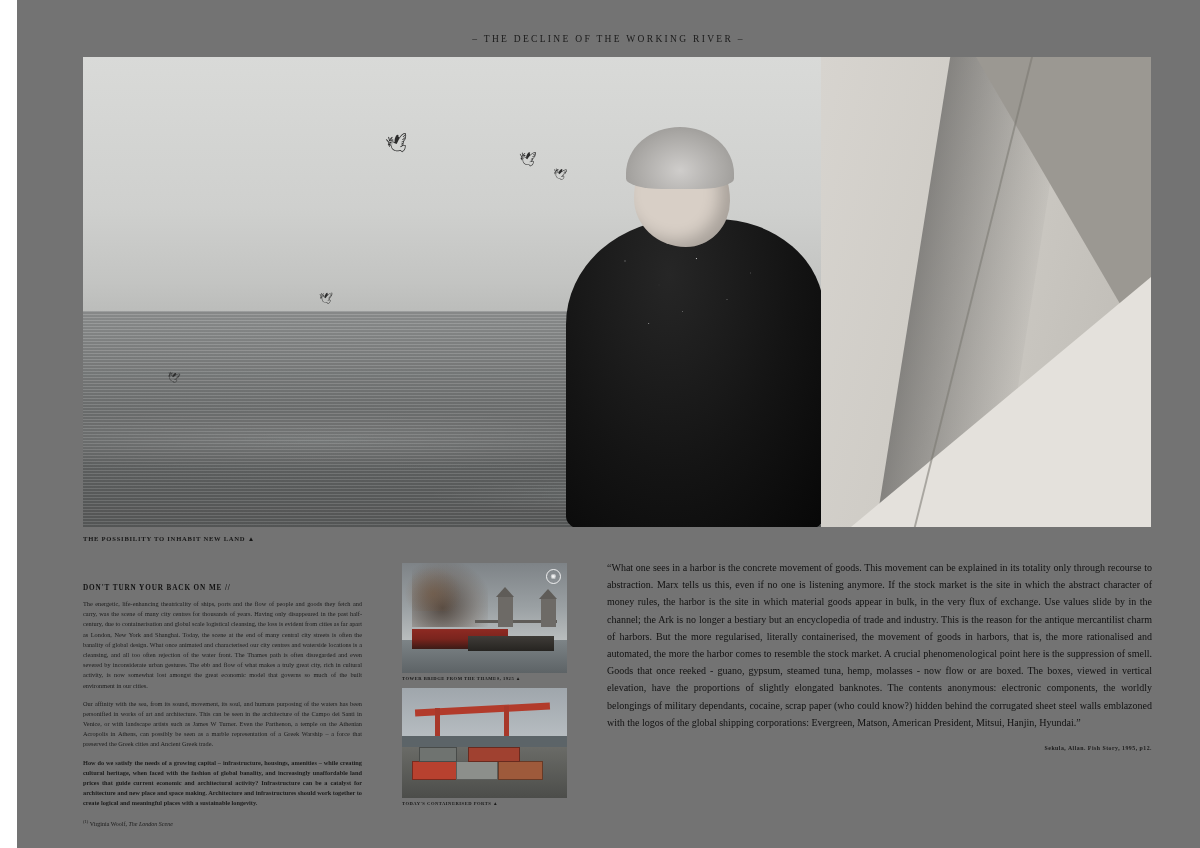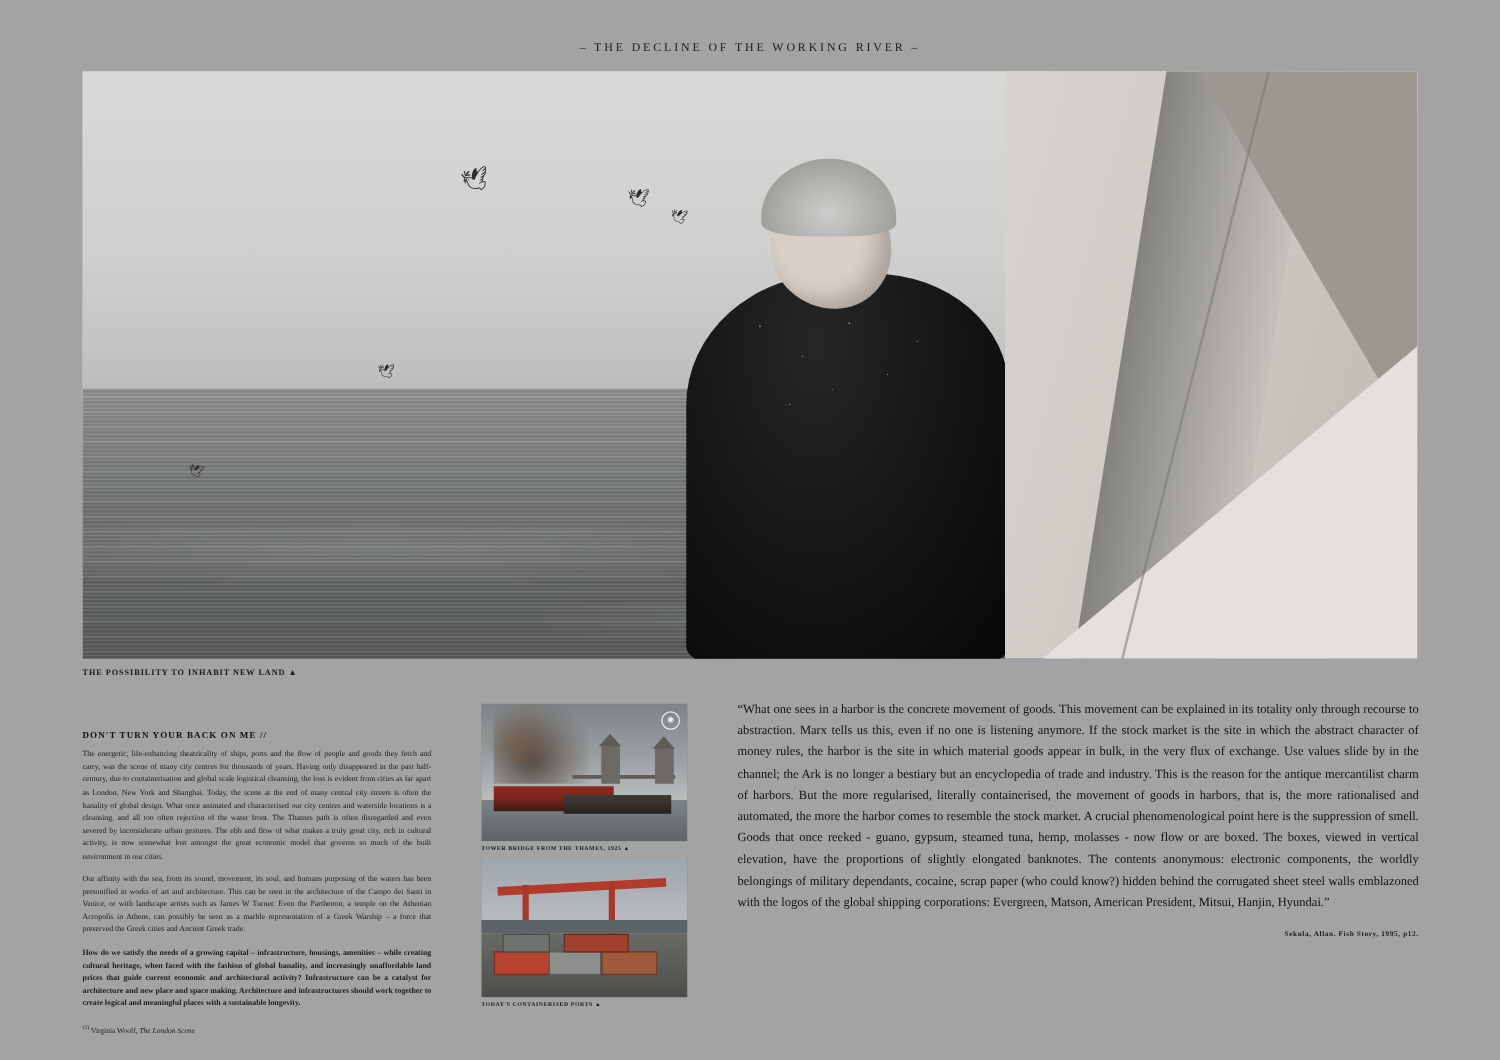--- a/index.html
+++ b/index.html
@@ -11,21 +11,22 @@
     width: 1200px;
     height: 848px;
     overflow: hidden;
     font-family: "Liberation Serif", serif;
     color: #111111;
     position: relative;
   }
   .page {
     position: absolute;
     inset: 0;
-    background: #a3a3a3;
+    background: #737373;
+    margin-left: 17px;
   }
 
   
   .running-head {
     position: absolute;
     top: 34px;
     left: 0;
     width: 100%;
     text-align: center;
     font-family: "Liberation Serif", serif;

